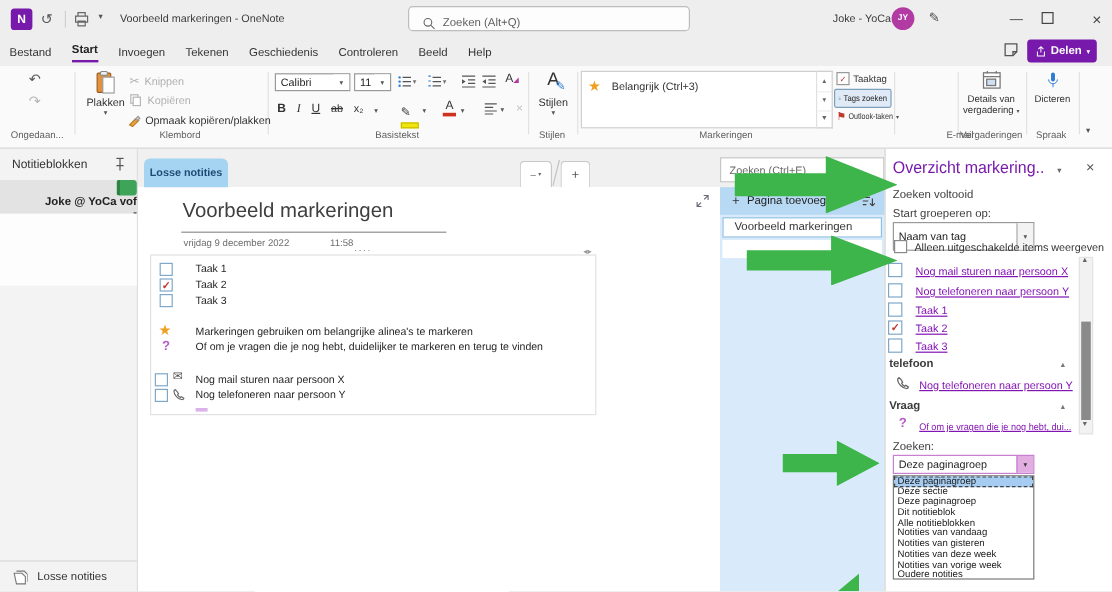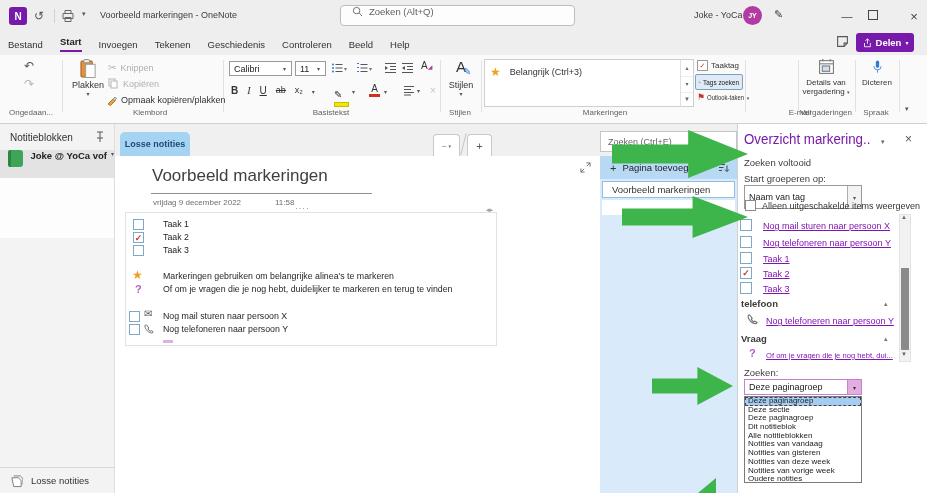--- a/index.html
+++ b/index.html
@@ -37,21 +37,21 @@
   <div class="a t" style="left:34px;top:9px;font-size:12px;color:#555;">↺</div>
   <div class="a" style="left:54px;top:9px;width:1px;height:14px;background:#cfcfcf;"></div>
   <div class="a" style="left:61px;top:9px;">
     <svg width="14" height="14" viewBox="0 0 14 14">
         <path d="M4 1.5h6v3H4zM2 4.5h10v5H2zM4 8.5h6v4H4z" fill="#eee" stroke="#666" stroke-width="1"></path>
       </svg>
   </div>
   <div class="a t" style="left:82px;top:10px;font-size:7px;color:#555;">▾</div>
   <div class="a t" style="left:100px;top:10px;font-size:9px;color:#3c3c3c;">Voorbeeld markeringen - OneNote</div>
 
-  <div class="a" style="left:340px;top:5px;width:235px;height:21px;background:#fdfdfd;border:1px solid #bdbdbd;border-radius:4px;display:flex;align-items:flex-start;">
+  <div class="a" style="left:340px;top:5px;width:235px;height:21px;background:#fdfdfd;border:1px solid #bdbdbd;border-radius:4px;display:flex;align-items:flex-end;">
     <span style="margin-left:11px;">
       <svg width="11" height="11" viewBox="0 0 12 12">
           <circle cx="5" cy="5" r="3.5" fill="none" stroke="#666"></circle>
           <line x1="7.8" y1="7.8" x2="11" y2="11" stroke="#666"></line>
         </svg>
     </span>
     <span class="t" style="margin-left:6px;font-size:9.5px;color:#5f5f5f;">Zoeken (Alt+Q)</span>
   </div>
 
   <div class="a t" style="left:694px;top:10px;font-size:9px;color:#3c3c3c;">Joke - YoCa</div>
@@ -265,21 +265,21 @@
   <div class="a" style="left:600px;top:124px;width:137px;height:32px;background:#f0f0f0;"></div>
   <div class="a" style="left:600px;top:156px;width:137px;height:337px;background:#d9ebfa;"></div>
   <div class="a" style="left:737px;top:124px;width:190px;height:369px;background:#fff;border-left:1px solid #d0d0d0;"></div>
 
   <div class="a t" style="left:10px;top:132px;font-size:10px;color:#333;">Notitieblokken</div>
   <div class="a" style="left:95px;top:131px;">
     <svg width="10" height="12" viewBox="0 0 10 12">
         <path d="M2 1h6M5 1v6M2 7h6M5 7v4" stroke="#555" fill="none"></path>
       </svg>
   </div>
-  <div class="a" style="left:0;top:150px;width:114px;height:32px;background:#e3e3e3;display:flex;align-items:flex-start;">
+  <div class="a" style="left:0;top:150px;width:114px;height:32px;background:#e3e3e3;display:flex;align-items:flex-end;flex-direction:column;">
     <div style="margin-left:8px;width:14px;height:17px;background:#3da458;border-radius:2px 3px 3px 2px;border-left:3px solid #2c8443;"></div>
     <span class="t" style="margin-left:7px;font-size:9.5px;font-weight:bold;color:#222;">Joke @ YoCa vof</span>
     <span style="margin-left:4px;font-size:6px;color:#555;">▾</span>
   </div>
   <div class="a" style="left:0;top:178px;width:114px;height:60px;background:#fdfdfd;"></div>
   <div class="a" style="left:0;top:467px;width:114px;height:1px;background:#d8d8d8;"></div>
   <div class="a" style="left:0;top:468px;width:114px;height:25px;display:flex;align-items:center;">
     <svg width="13" height="14" viewBox="0 0 14 14" style="margin-left:10px;">
         <path d="M2 3.5h7l3 3V13H4z" fill="#fff" stroke="#777"></path>
         <path d="M4 1.5h7l3 3V11" fill="none" stroke="#777"></path>

